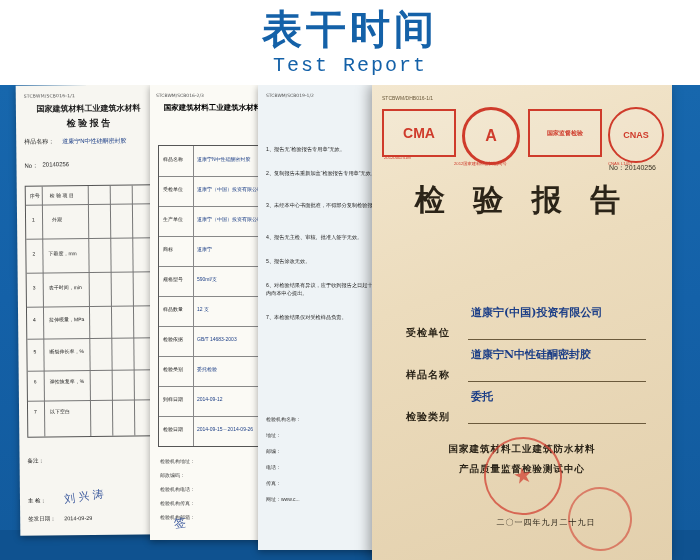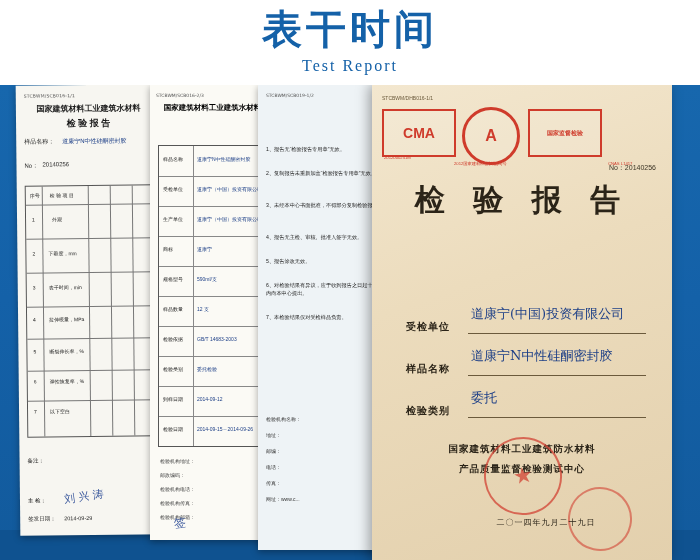--- a/index.html
+++ b/index.html
@@ -33,22 +33,22 @@
     padding-top: 5px;
     font-family: "DejaVu Sans", sans-serif;
     font-size: 40px;
     font-weight: bold;
     letter-spacing: 4px;
     color: #1461a8;
     line-height: 48px;
   }
   .header .title-en {
     margin: 0;
-    font-family: Liberation Serif, serif;
-    font-size: 16px;
+    font-family: Liberation Mono, monospace;
+    font-size: 20px;
     letter-spacing: 2px;
     color: #1461a8;
     line-height: 26px;
   }
   
   .photo {
     position: absolute;
     left: 0; top: 85px;
     width: 700px;
     height: 475px;
@@ -195,24 +195,25 @@
   }
   .d4-row {
     position: absolute; left: 34px; width: 240px;
     font-size: 10px; color: #2b2418;
     display: flex; align-items: flex-end;
   }
   .d4-row .lbl { width: 62px; font-weight: bold; letter-spacing: 1px; }
   .d4-row .val {
     flex: 1;
     border-bottom: 1px solid #6b5a3c;
-    padding: 0 3px 10px 3px;
-    font-size: 13px;
+    padding: 0 3px 19px 3px;
+    font-size: 11px;
     color: #1d3f87;
     font-family: "DejaVu Serif", serif;
+    font-weight: bold;
   }
   .d4-org {
     position: absolute; left: 0; width: 300px; text-align: center;
     font-size: 9.5px; font-weight: bold; color: #2b2418; letter-spacing: 1px;
   }
   .d4-date {
     position: absolute; left: 0; width: 300px; text-align: center;
     font-size: 8px; color: #2b2418; letter-spacing: 1px; padding-left: 24px;
   }
   .redstamp {
@@ -386,20 +387,21 @@
 
       <div class="seals">
         <div class="seal-sq" style="left:2px;">CMA</div>
         <div class="seal-caption" style="left:4px; top:48px;">2012000251M</div>
 
         <div class="seal" style="left:82px; border-width:3px; font-size:16px;">A</div>
         <div class="seal-caption" style="left:74px; top:54px;">2012国家建材检验认证(B)号</div>
 
         <div class="seal-sq" style="left:148px; font-size:6px;">国家监督检验</div>
 
+        <div class="seal" style="left:228px; font-size:9px;">CNAS</div>
         <div class="seal-caption" style="left:228px; top:54px;">CNAS L1417</div>
       </div>
 
       <div class="d4-no">
         <span>No：</span><span>20140256</span>
       </div>
 
       <div class="d4-title">检 验 报 告</div>
 
       <div class="d4-row" style="top:220px;">

